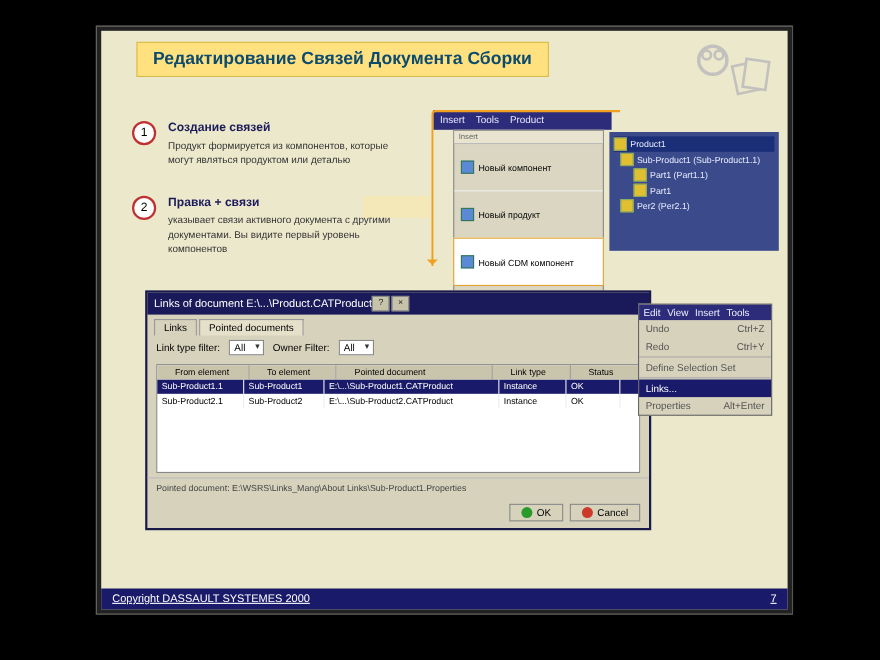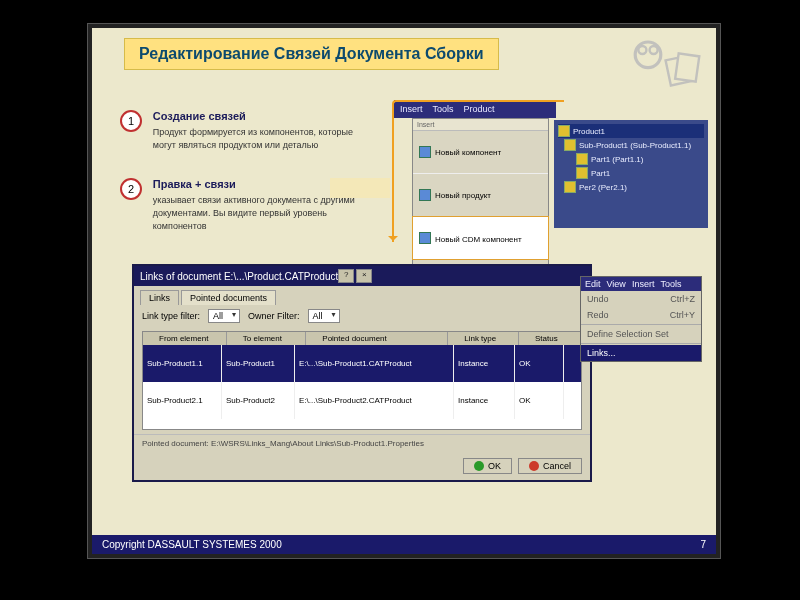--- a/index.html
+++ b/index.html
@@ -32,37 +32,37 @@
 .dlg .wbtn{width:14px;height:12px;background:#c7c3aa;border:1px solid #888;font-size:8px;line-height:10px;text-align:center;color:#222;}
 .dlg .tabs{display:flex;gap:2px;padding:4px 6px 0;}
 .dlg .tab{background:#d6d2bc;border:1px solid #999;border-bottom:none;padding:2px 8px;font-size:9px;}
 .dlg .tab.active{background:#e4e0ca;}
 .dlg .filters{display:flex;gap:8px;padding:4px 8px;align-items:center;font-size:9px;}
 .dlg .filters .sel{border:1px solid #888;background:#fff;padding:1px 16px 1px 4px;position:relative;}
 .dlg .filters .sel::after{content:"▾";position:absolute;right:3px;top:0;font-size:8px;color:#333;}
 .dlg .table{margin:4px 8px;border:1px solid #888;background:#fff;}
 .dlg .thead,.dlg .trow{display:flex;font-size:8px;}
 .dlg .thead .th{background:#c9c5ad;border-right:1px solid #999;padding:2px 16px;}
-.dlg .trow .td{border-right:1px solid #eee;padding:14px 4px;white-space:nowrap;overflow:hidden;text-overflow:ellipsis;}
+.dlg .trow .td{border-right:1px solid #eee;padding:2px 4px;white-space:nowrap;overflow:hidden;text-overflow:ellipsis;}
 .dlg .trow.sel{background:#1a1a6a;color:#fff;}
 .dlg .c0{width:70px}.dlg .c1{width:64px}.dlg .c2{width:150px}.dlg .c3{width:52px}.dlg .c4{width:40px}
 .dlg .listbody{height:84px;}
 .dlg .sidebtns{position:absolute;right:8px;top:72px;display:flex;flex-direction:column;gap:4px;}
 .dlg .sidebtn{width:66px;font-size:8px;padding:2px 0;text-align:center;background:#d6d2bc;border:1px solid #888;color:#666;}
 .dlg .footer{padding:4px 8px;font-size:8px;color:#444;border-top:1px solid #bbb;}
 .dlg .okrow{display:flex;justify-content:flex-end;gap:6px;padding:6px 8px;}
 .dlg .okbtn{padding:2px 10px;font-size:9px;background:#d6d2bc;border:1px solid #888;display:flex;align-items:center;gap:4px;}
 .dlg .okbtn .g{width:10px;height:10px;border-radius:50%;background:#2a9a2a;}
 .dlg .okbtn .r{width:10px;height:10px;border-radius:50%;background:#cc3a2a;}
 .editmenu{position:absolute;right:14px;top:248px;width:120px;background:#d6d2bc;border:1px solid #666;}
 .editmenu .bar{display:flex;gap:6px;background:#2c2c7a;color:#eef;font-size:9px;padding:2px 4px;}
 .editmenu .row{display:flex;justify-content:space-between;align-items:center;font-size:9px;padding:3px 6px;color:#555;}
 .editmenu .row.sel{background:#1a1a6a;color:#fff;}
 .editmenu hr{border:none;border-top:1px solid #aaa;margin:1px 0;}
-.copyright{position:absolute;left:0;right:0;bottom:0;background:#1a1a6a;color:#fff;font-size:10px;padding:4px 10px;display:flex;justify-content:space-between;}
+.copyright{position:absolute;left:0;right:0;bottom:0;background:#1a1a6a;color:#fff;font-size:10px;padding:4px 10px;display:flex;justify-content:space-between;text-decoration:underline;}
 .strip{position:absolute;left:238px;top:150px;width:60px;height:20px;background:#f4e8b8;}
 </style>
 </head>
 <body>
 <div class="stage">
 <div class="slide">
 
 <div class="title-bar">Редактирование Связей Документа Сборки</div>
 
 <div class="icons-tr">
@@ -220,20 +220,24 @@
   <hr>
   <div class="row">
           <span>Define Selection Set</span>
           <span></span>
         </div>
   <hr>
   <div class="row sel">
           <span>Links...</span>
           <span></span>
         </div>
+  <div class="row">
+          <span>Properties</span>
+          <span>Alt+Enter</span>
+        </div>
 </div>
 
 <div class="copyright">
   <span>Copyright DASSAULT SYSTEMES 2000</span>
   <span>7</span>
 </div>
 
 </div>
 </div>
 

